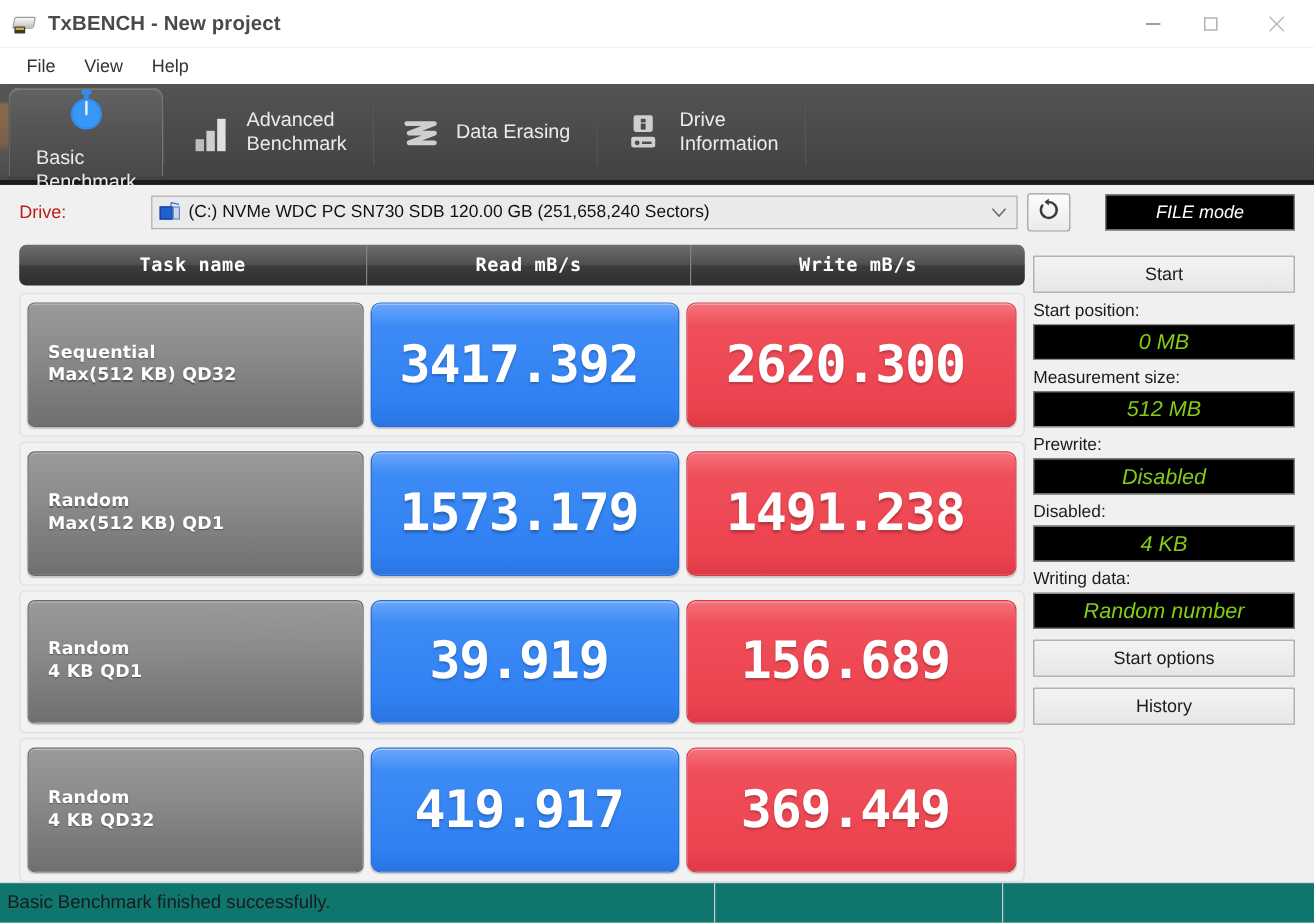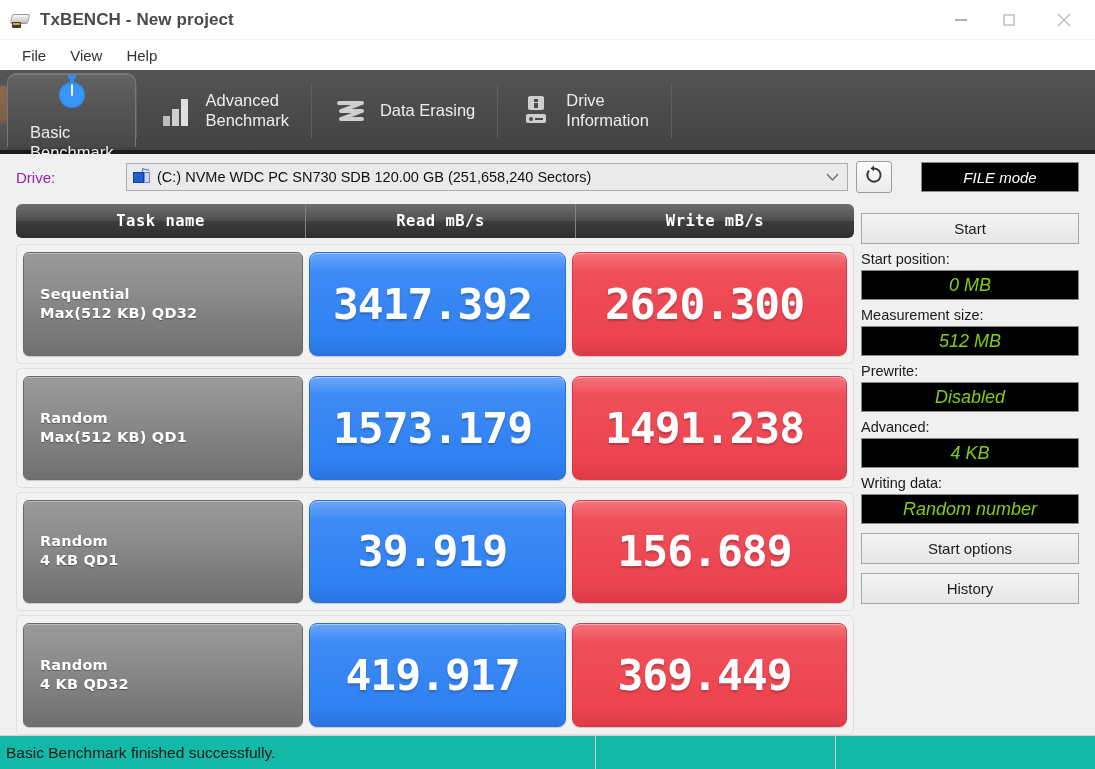--- a/index.html
+++ b/index.html
@@ -156,21 +156,21 @@
   .drive-row {
     flex: 0 0 46px;
     height: 46px;
     display: flex;
     align-items: center;
     padding: 0 0 0 16px;
     background: #f0f0f0;
   }
   .drive-label {
     font-size: 15px;
-    color: #a21caf;
+    color: #b91c1c;
     width: 110px;
     flex: 0 0 110px;
   }
   .drive-select {
     flex: 1 1 auto;
     height: 28px;
     max-width: 722px;
     background: #eaeaea;
     border: 1px solid #aeaeae;
     display: flex;
@@ -374,21 +374,21 @@
     color: #84cc16;
     font-size: 18px;
     display: flex; align-items: center; justify-content: center; font-style: italic;
   }
   .side-gap-sm { flex: 0 0 9px; }
 
   
   .statusbar {
     flex: 0 0 34px;
     height: 34px;
-    background: #14b8a6;
+    background: #0f766e;
     border-top: 1px solid #d6d6d6;
     display: flex;
     align-items: stretch;
   }
   .status-cell {
     display: flex;
     align-items: center;
     padding-left: 6px;
     font-size: 15.5px;
     color: #1a1a1a;
@@ -582,21 +582,21 @@
 
     <div class="side">
       <div class="side-gap-sm"></div>
       <div class="side-btn">Start</div>
       <div class="side-label">Start position:</div>
       <div class="side-value">0 MB</div>
       <div class="side-label">Measurement size:</div>
       <div class="side-value">512 MB</div>
       <div class="side-label">Prewrite:</div>
       <div class="side-value">Disabled</div>
-      <div class="side-label">Advanced:</div>
+      <div class="side-label">Disabled:</div>
       <div class="side-value">4 KB</div>
       <div class="side-label">Writing data:</div>
       <div class="side-value">Random number</div>
       <div class="side-gap-sm"></div>
       <div class="side-btn">Start options</div>
       <div class="side-gap-sm"></div>
       <div class="side-btn">History</div>
     </div>
 
   </div>

